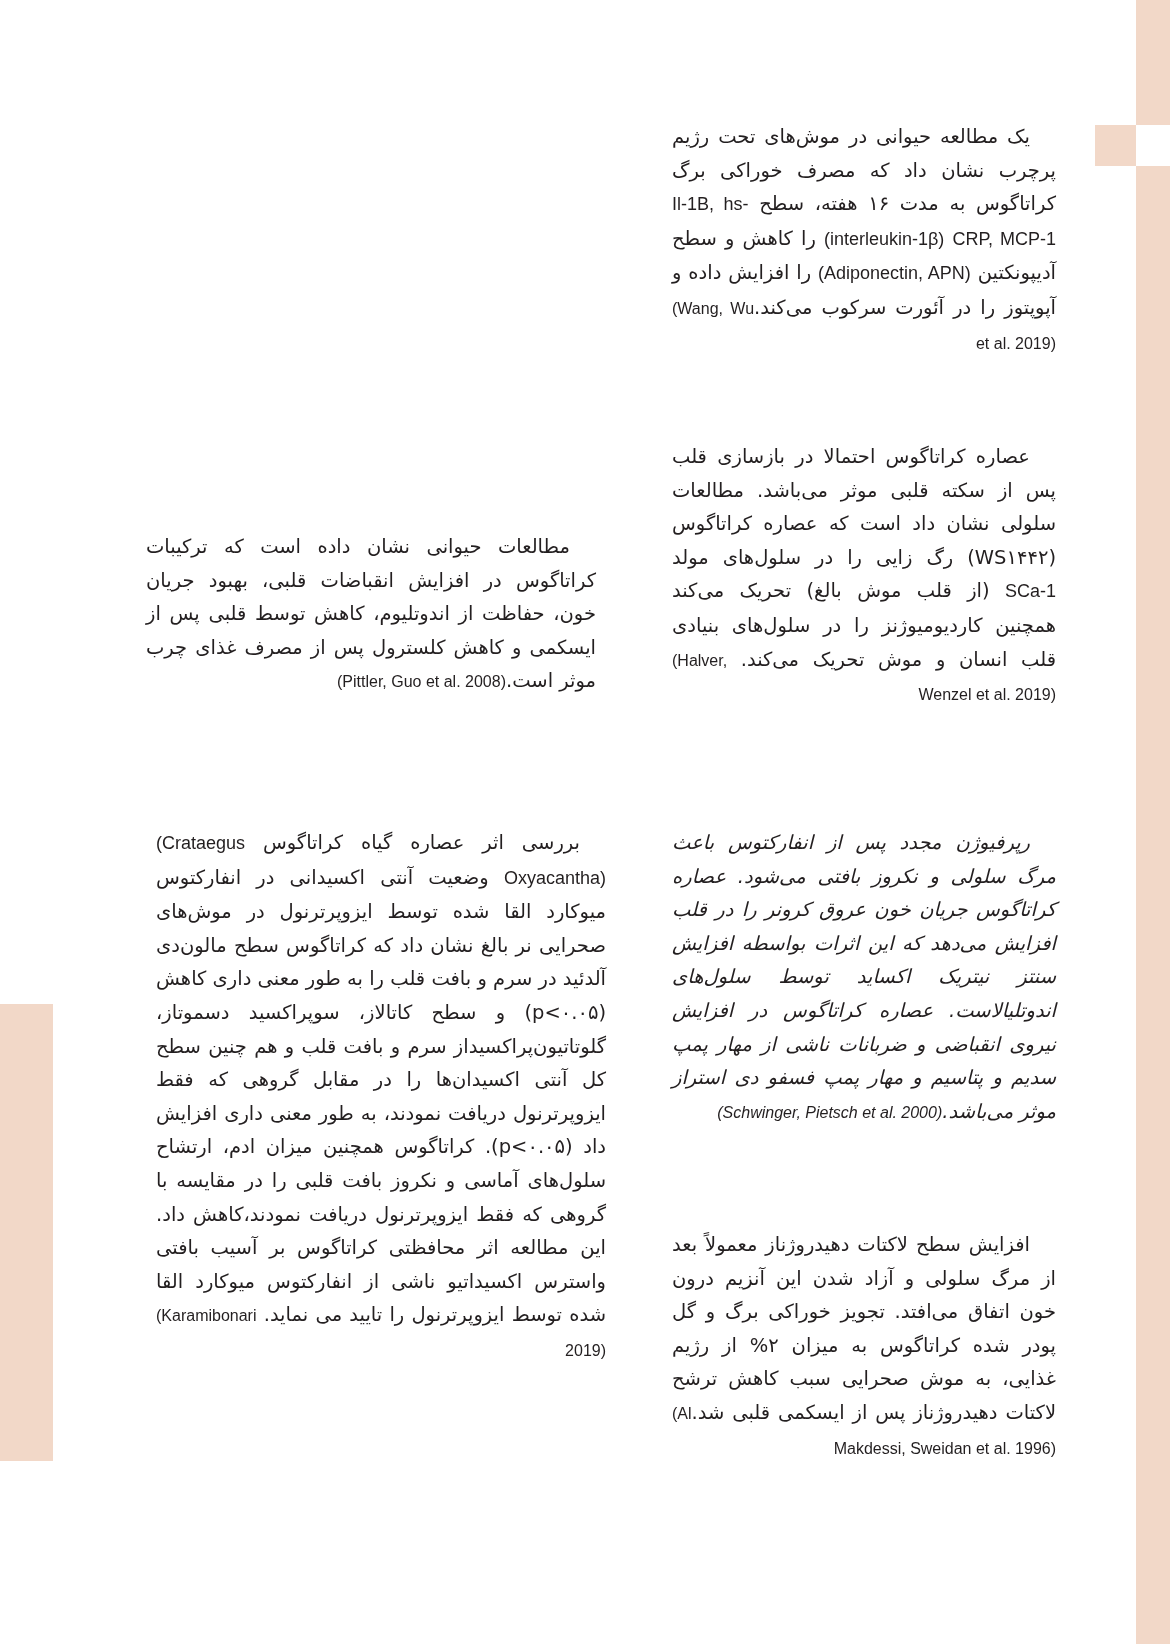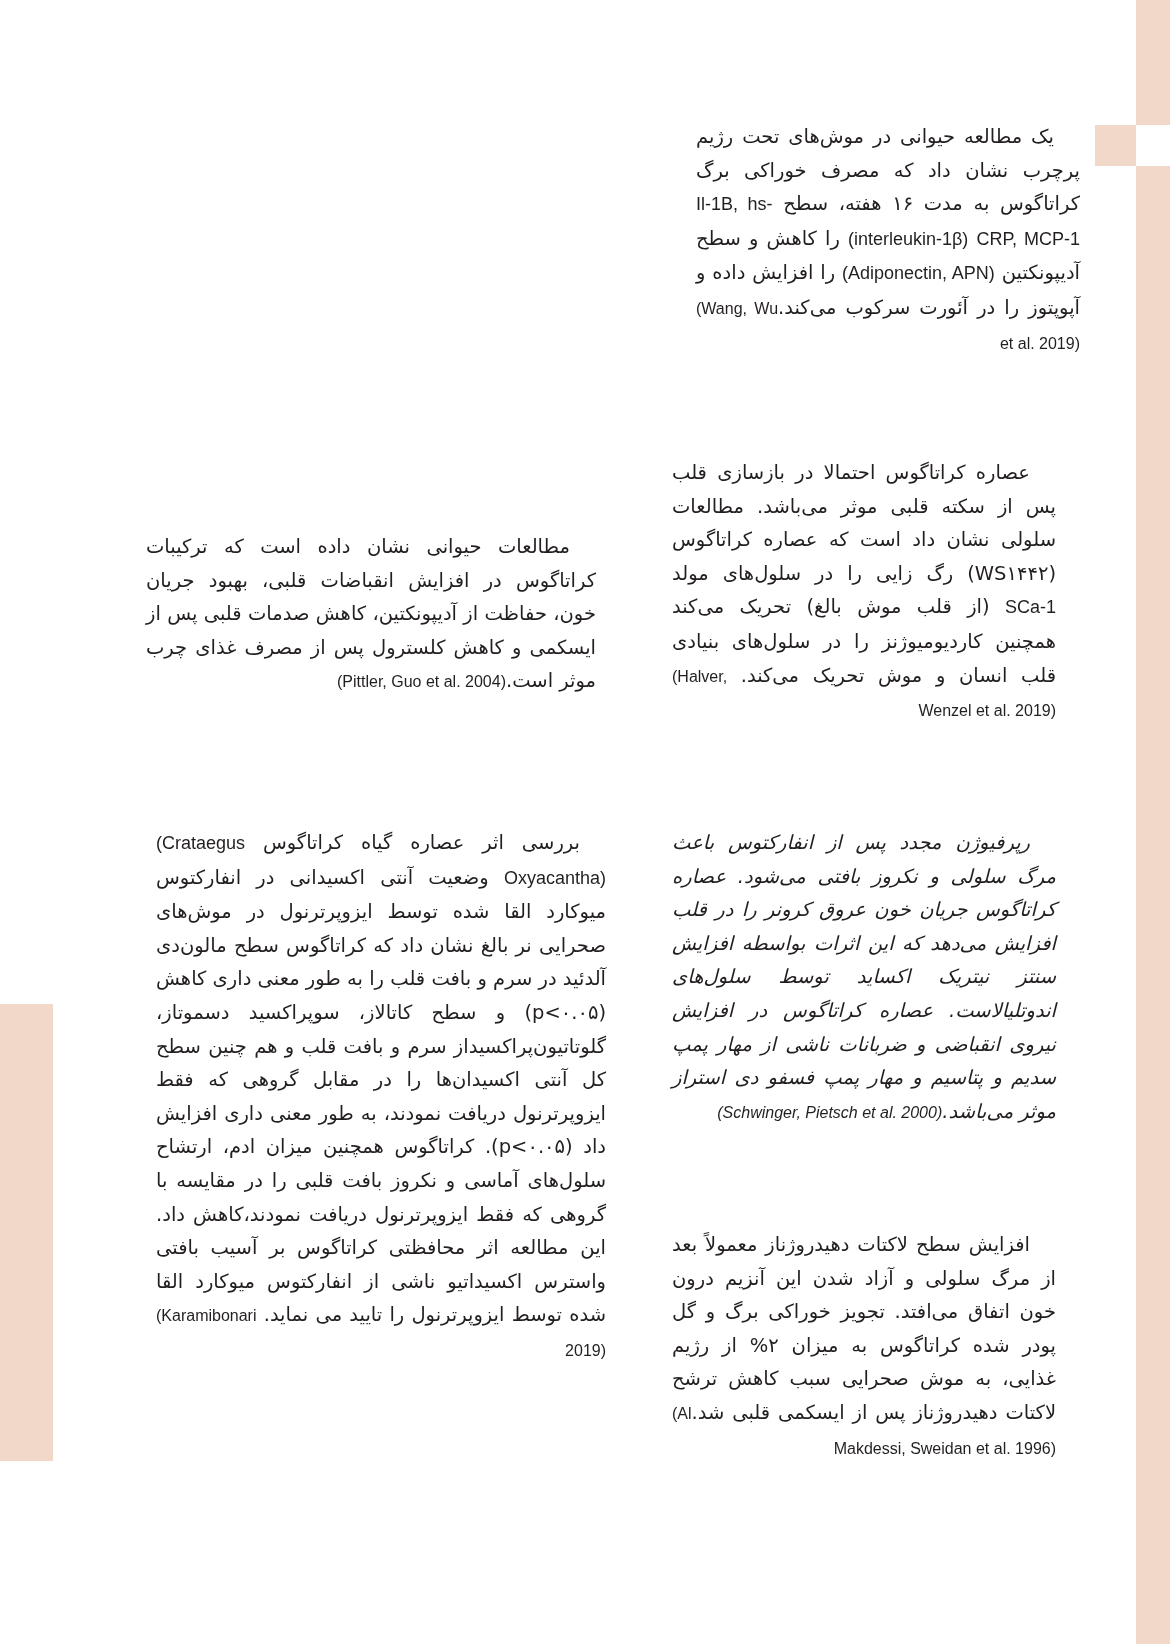--- a/index.html
+++ b/index.html
@@ -33,39 +33,39 @@
     font-size: 16px;
     direction: ltr;
     unicode-bidi: embed;
     color: #231f20;
   }
   .latin {
     font-family: "Liberation Sans", sans-serif;
     font-size: 18px;
   }
   
-  #p1 { left: 672px; top: 120px; width: 384px; margin-left: 24px; }
-  #p2 { left: 672px; top: 456px; width: 384px; }
+  #p1 { left: 672px; top: 120px; width: 384px; }
+  #p2 { left: 672px; top: 440px; width: 384px; }
   #p4 { left: 672px; top: 826px; width: 384px; font-style: italic; }
   #p6 { left: 672px; top: 1228px; width: 384px; }
   
   #p3 { left: 146px; top: 530px; width: 450px; }
   #p5 { left: 156px; top: 826px; width: 450px; }
 </style>
 </head>
 <body>
 
 <div class="deco" id="deco-right-strip-top"></div>
 <div class="deco" id="deco-right-square"></div>
 <div class="deco" id="deco-right-strip-bottom"></div>
 <div class="deco" id="deco-left-strip"></div>
 
 <p class="para" id="p1"><span class="indent"></span><span>یک مطالعه حیوانی در موش‌های تحت رژیم پرچرب نشان داد که مصرف خوراکی برگ کراتاگوس به مدت ۱۶ هفته، سطح </span><span class="latin" dir="ltr">Il-1B, hs-CRP, MCP-1</span><span> </span><span class="latin" dir="ltr">(interleukin-1β)</span><span> را کاهش و سطح آدیپونکتین </span><span class="latin" dir="ltr">(Adiponectin, APN)</span><span> را افزایش داده و آپوپتوز را در آئورت سرکوب می‌کند.</span><span class="cite">(Wang, Wu et al. 2019)</span></p>
 
 <p class="para" id="p2"><span class="indent"></span><span>عصاره کراتاگوس احتمالا در بازسازی قلب پس از سکته قلبی موثر می‌باشد. مطالعات سلولی نشان داد است که عصاره کراتاگوس (WS۱۴۴۲) رگ زایی را در سلول‌های مولد </span><span class="latin" dir="ltr">SCa-1</span><span> (از قلب موش بالغ) تحریک می‌کند همچنین کاردیومیوژنز را در سلول‌های بنیادی قلب انسان و موش تحریک می‌کند.</span> <span class="cite">(Halver, Wenzel et al. 2019)</span></p>
 
-<p class="para" id="p3"><span class="indent"></span><span>مطالعات حیوانی نشان داده است که ترکیبات کراتاگوس در افزایش انقباضات قلبی، بهبود جریان خون، حفاظت از آدیپونکتین، کاهش صدمات قلبی پس از ایسکمی و کاهش کلسترول پس از مصرف غذای چرب موثر است.</span><span class="cite">(Pittler, Guo et al. 2004)</span></p>
+<p class="para" id="p3"><span class="indent"></span><span>مطالعات حیوانی نشان داده است که ترکیبات کراتاگوس در افزایش انقباضات قلبی، بهبود جریان خون، حفاظت از اندوتلیوم، کاهش توسط قلبی پس از ایسکمی و کاهش کلسترول پس از مصرف غذای چرب موثر است.</span><span class="cite">(Pittler, Guo et al. 2008)</span></p>
 
 <p class="para" id="p4"><span class="indent"></span><span>رپرفیوژن مجدد پس از انفارکتوس باعث مرگ سلولی و نکروز بافتی می‌شود. عصاره کراتاگوس جریان خون عروق کرونر را در قلب افزایش می‌دهد که این اثرات بواسطه افزایش سنتز نیتریک اکساید توسط سلول‌های اندوتلیالاست. عصاره کراتاگوس در افزایش نیروی انقباضی و ضربانات ناشی از مهار پمپ سدیم و پتاسیم و مهار پمپ فسفو دی استراز موثر می‌باشد.</span><span class="cite">(Schwinger, Pietsch et al. 2000)</span></p>
 
 <p class="para" id="p5"><span class="indent"></span><span>بررسی اثر عصاره گیاه کراتاگوس </span><span class="latin" dir="ltr">(Crataegus Oxyacantha)</span><span> وضعیت آنتی اکسیدانی در انفارکتوس میوکارد القا شده توسط ایزوپرترنول در موش‌های صحرایی نر بالغ نشان داد که کراتاگوس سطح مالون‌دی آلدئید در سرم و بافت قلب را به طور معنی داری کاهش (p&lt;۰.۰۵) و سطح کاتالاز، سوپراکسید دسموتاز، گلوتاتیون‌پراکسیداز سرم و بافت قلب و هم چنین سطح کل آنتی اکسیدان‌ها را در مقابل گروهی که فقط ایزوپرترنول دریافت نمودند، به طور معنی داری افزایش داد (p&lt;۰.۰۵). کراتاگوس همچنین میزان ادم، ارتشاح سلول‌های آماسی و نکروز بافت قلبی را در مقایسه با گروهی که فقط ایزوپرترنول دریافت نمودند،کاهش داد. این مطالعه اثر محافظتی کراتاگوس بر آسیب بافتی واسترس اکسیداتیو ناشی از انفارکتوس میوکارد القا شده توسط ایزوپرترنول را تایید می نماید.</span> <span class="cite">(Karamibonari 2019)</span></p>
 
 <p class="para" id="p6"><span class="indent"></span><span>افزایش سطح لاکتات دهیدروژناز معمولاً بعد از مرگ سلولی و آزاد شدن این آنزیم درون خون اتفاق می‌افتد. تجویز خوراکی برگ و گل پودر شده کراتاگوس به میزان ۲% از رژیم غذایی، به موش صحرایی سبب کاهش ترشح لاکتات دهیدروژناز پس از ایسکمی قلبی شد.</span><span class="cite">(Al Makdessi, Sweidan et al. 1996)</span></p>
 
 </body></html>

